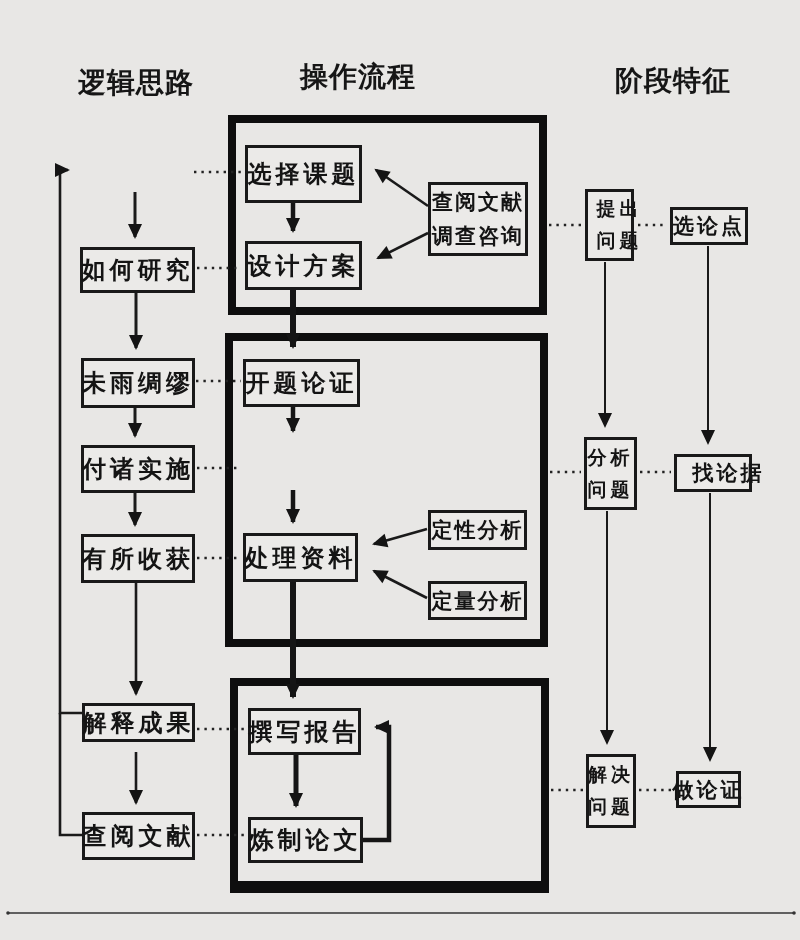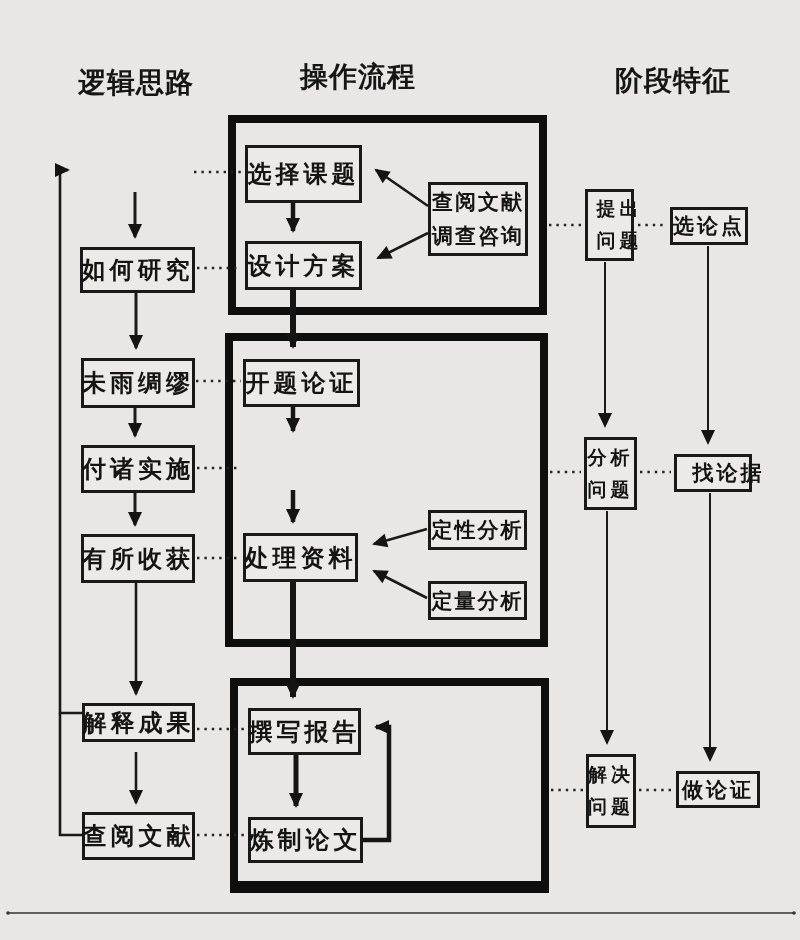--- a/index.html
+++ b/index.html
@@ -110,15 +110,15 @@
   <div class="box small3" style="left:670px;top:207px;width:78px;height:38px;">选论点</div>
   <div class="box tall2" style="left:584px;top:437px;width:53px;height:73px;">
     <span>分析</span>
     <span>问题</span>
   </div>
   <div class="box small3" style="left:674px;top:454px;width:78px;height:38px;padding-left:31px;">找论据</div>
   <div class="box tall2" style="left:586px;top:754px;width:50px;height:74px;">
     <span>解决</span>
     <span>问题</span>
   </div>
-  <div class="box small3" style="left:676px;top:771px;width:84px;height:37px;">做论证</div>
+  <div class="box small3" style="left:676px;top:771px;width:65px;height:37px;">做论证</div>
 
 </div>
 
 </body></html>

